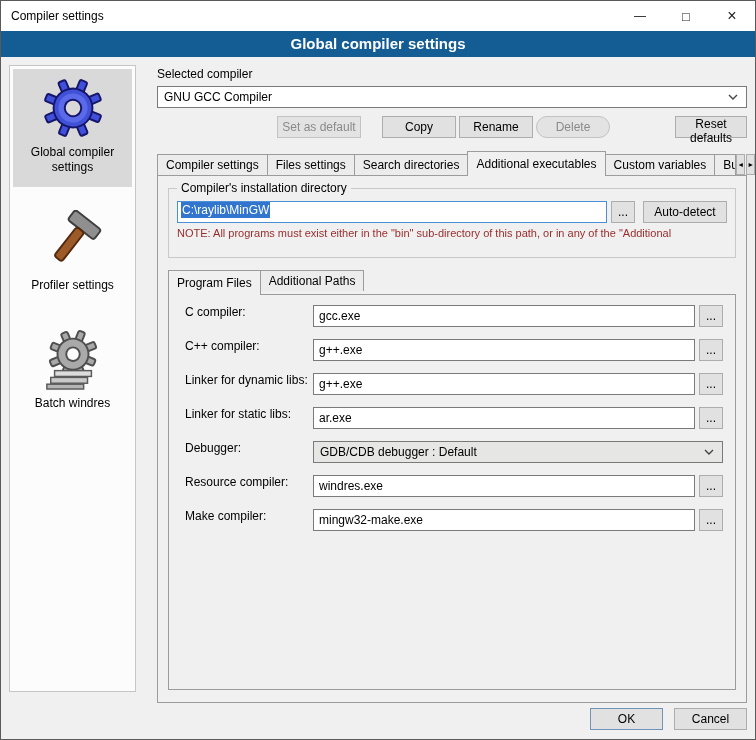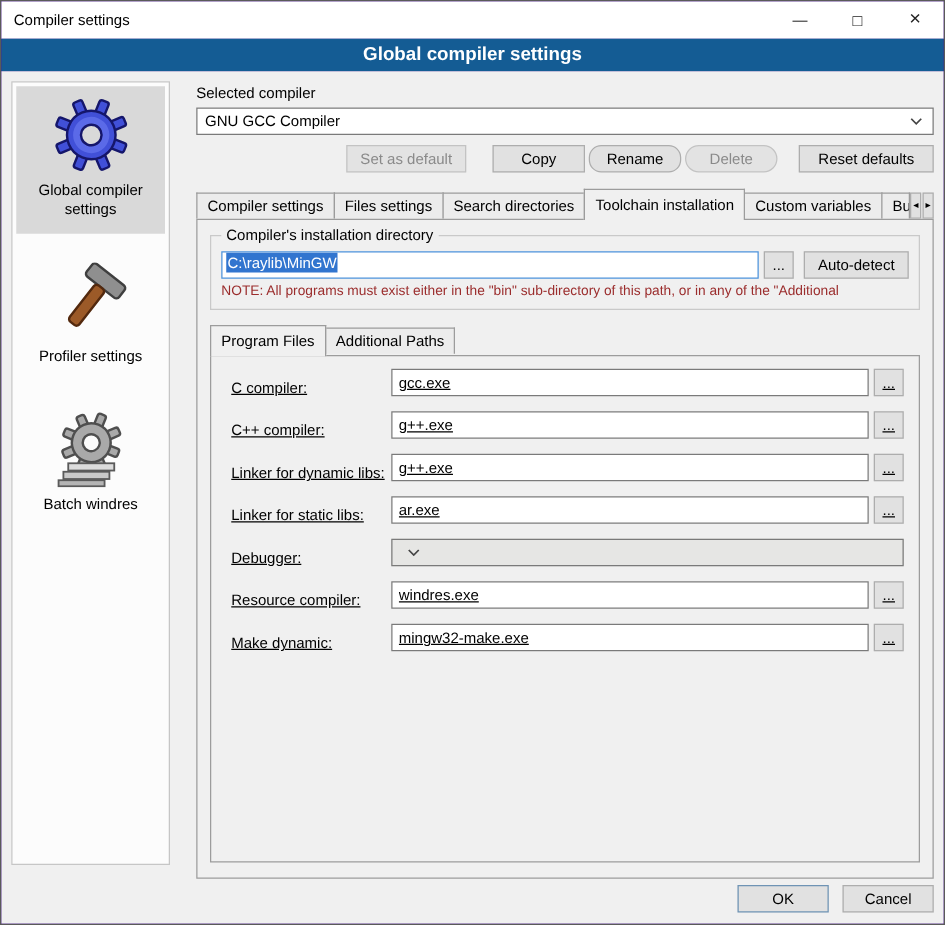--- a/index.html
+++ b/index.html
@@ -48,25 +48,25 @@
            align-items:center; padding:0 8px 0 6px; margin-top:4px; cursor:default; }
   .combo .val { flex:1; white-space:nowrap; overflow:hidden; }
   .chev { flex:0 0 auto; margin-left:6px; }
 
   
   .btn { height:22px; background:#e1e1e1; border:1px solid #adadad; font-size:12px;
          font-family:inherit; color:#000; cursor:default; }
   .btn.disabled { color:#8a8a8a; background:#e3e3e3; border-color:#c3c3c3; }
 
   .btn-row { display:flex; gap:3px; margin-top:8px; align-items:center; }
-  .btn-setdefault { margin-left:120px; width:96px; }
+  .btn-setdefault { margin-left:120px; width:84px; }
   .btn-copy { margin-left:18px; width:74px; }
-  .btn-rename { width:74px;border-radius:10px; }
+  .btn-rename { width:74px; }
   .btn-delete { width:74px;border-radius:11px; }
-  .btn-reset { margin-left:auto; width:108px; }
+  .btn-reset { margin-left:auto; width:72px; }
 
   
   .tabstrip { display:flex; align-items:flex-end; margin-top:13px; }
   .tab { flex:0 0 auto; height:21px; line-height:21px; padding:0 8px; background:#ececec;
          border:1px solid #9c9c9c; border-bottom:none; white-space:nowrap; cursor:default; }
   .tab + .tab { margin-left:-1px; }
   .tab.active { height:25px; line-height:25px; background:#f0f0f0; position:relative;
                 z-index:2; margin-bottom:-1px; }
   .tab.clip { flex:0 1 auto; min-width:22px; overflow:hidden; }
   .tab-scroll { width:15px; height:21px; background:#e1e1e1; border:1px solid #adadad;
@@ -74,38 +74,38 @@
                 padding:0; cursor:default; }
   .tab-scroll.first { margin-left:auto; }
   .tab-scroll + .tab-scroll { margin-left:1px; }
 
   
   .tab-panel { border:1px solid #9c9c9c; background:#f0f0f0; height:528px;
                padding:0 10px; display:flex; flex-direction:column; position:relative; z-index:1; }
 
   
   .groupbox { position:relative; border:1px solid #c9c9c9; margin-top:12px;
-              padding:12px 8px 8px 8px; }
+              padding:12px 8px 18px 8px; }
   .groupbox .legend { position:absolute; top:-8px; left:8px; background:#f0f0f0;
                       padding:0 4px; font-size:12px; }
   .dir-row { display:flex; align-items:center; gap:4px; }
   .fake-input { flex:1; height:22px; border:1px solid #4a90d9; background:#fff;
                 display:flex; align-items:flex-start; padding:0 3px; overflow:hidden; cursor:text; }
   .fake-input .sel { background:#3175cf; color:#fff; padding:1px 1px; white-space:nowrap; }
   .browse-btn { width:24px; flex:0 0 auto; }
   .autodetect-btn { width:84px; flex:0 0 auto; margin-left:4px; }
   .note { margin-top:4px; color:#9b2d2d; white-space:nowrap; overflow:hidden; font-size:11px; }
 
   
-  .subtabstrip { display:flex; align-items:center; margin-top:12px; }
+  .subtabstrip { display:flex; align-items:flex-start; margin-top:12px; }
   .sub-panel { border:1px solid #9c9c9c; background:#f0f0f0; flex:1; margin-bottom:12px;
                overflow:hidden; position:relative; z-index:1; }
 
   
-  .form-row { display:flex; align-items:flex-end; margin:9px 12px 12px 16px; height:22px;text-decoration:underline; }
+  .form-row { display:flex; align-items:flex-start; margin:9px 12px 12px 16px; height:22px; }
   .form-row:first-child { margin-top:10px; }
   .flabel { flex:0 0 128px; font-size:12px; }
   .tinput { flex:1; height:22px; border:1px solid #7a7a7a; background:#fff; font-size:12px;
             font-family:inherit; padding:0 5px; min-width:0; }
   .form-row .browse-btn { margin-left:4px; }
   .combo.select { flex:1; margin-top:0; background:#e6e6e4; }
 
   
   .footer { position:absolute; right:8px; bottom:9px; display:flex; gap:11px; }
   .footer .btn { width:73px; }
@@ -216,21 +216,21 @@
         <button class="btn btn-copy">Copy</button>
         <button class="btn btn-rename">Rename</button>
         <button class="btn btn-delete disabled">Delete</button>
         <button class="btn btn-reset">Reset defaults</button>
       </div>
 
       <div class="tabstrip">
         <div class="tab">Compiler settings</div>
         <div class="tab">Files settings</div>
         <div class="tab">Search directories</div>
-        <div class="tab active">Toolchain installation</div>
+        <div class="tab active">Additional executables</div>
         <div class="tab">Custom variables</div>
         <div class="tab clip">Build</div>
         <button class="tab-scroll first">
             <span>◄</span>
           </button>
         <button class="tab-scroll">
             <span>►</span>
           </button>
       </div>
 
@@ -275,34 +275,35 @@
 
           <div class="form-row">
             <span class="flabel">Linker for static libs:</span>
             <input class="tinput" value="ar.exe" style="">
             <button class="btn browse-btn">...</button>
           </div>
 
           <div class="form-row">
             <span class="flabel">Debugger:</span>
             <div class="combo select">
+              <span class="val">GDB/CDB debugger : Default</span>
               <svg class="chev" width="10" height="6">
                 <polyline points="1,1 5,5 9,1" fill="none" stroke="#444" stroke-width="1.4"></polyline>
               </svg>
             </div>
           </div>
 
           <div class="form-row">
             <span class="flabel">Resource compiler:</span>
             <input class="tinput" value="windres.exe" style="">
             <button class="btn browse-btn">...</button>
           </div>
 
           <div class="form-row">
-            <span class="flabel">Make dynamic:</span>
+            <span class="flabel">Make compiler:</span>
             <input class="tinput" value="mingw32-make.exe" style="">
             <button class="btn browse-btn">...</button>
           </div>
 
         </div>
       </div>
     </div>
 
     <div class="footer">
       <button class="btn default">OK</button>

